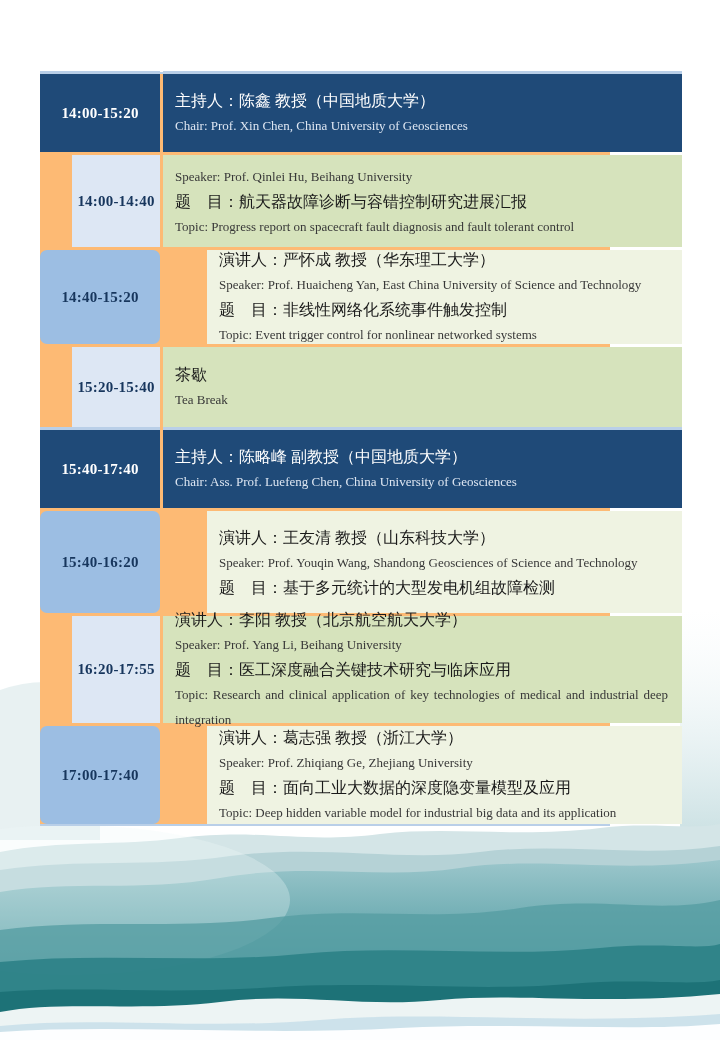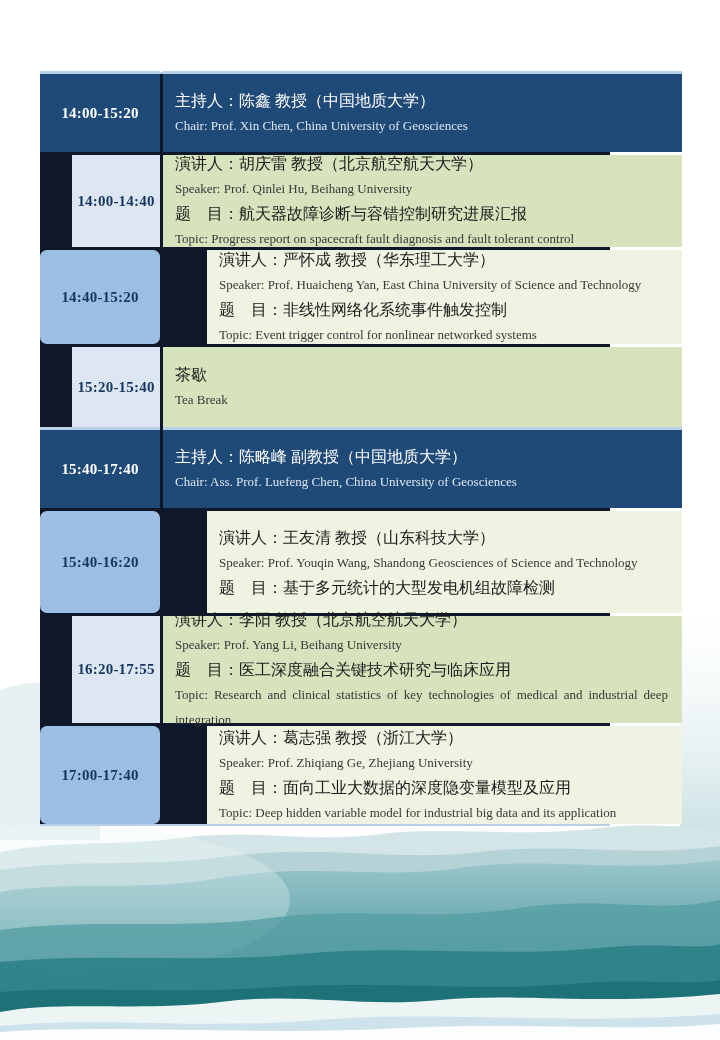--- a/index.html
+++ b/index.html
@@ -10,21 +10,21 @@
   }
 
   
   .landscape{
     position:absolute;left:0;top:560px;width:720px;height:480px;z-index:0;
   }
 
   
   .table-wrap{
     position:absolute;left:40px;top:72px;width:570px;z-index:2;
-    background:#0f172a;
+    background:#fdba74;
     border-top:2px solid #b9cfe8;
     border-bottom:2px solid #b9cfe8;
   }
   .grid{
     display:grid;
     grid-template-columns:120px 519px;
     grid-template-rows:78px 92px 94px 80px 78px 102px 107px 98px;
     gap:3px;
   }
   .cell{box-sizing:border-box;}
@@ -89,21 +89,20 @@
 
 <div class="table-wrap">
   <div class="grid">
       <div class="cell time v-chair">14:00-15:20</div>
       <div class="cell bodyc v-chair">
         <div class="line zh">主持人：陈鑫 教授（中国地质大学）</div>
         <div class="line en">Chair: Prof. Xin Chen, China University of Geosciences</div>
       </div>
       <div class="cell time v-a">14:00-14:40</div>
       <div class="cell bodyc v-a">
-        <div class="line zh">演讲人：胡庆雷 教授（北京航空航天大学）</div>
         <div class="line en">Speaker: Prof. Qinlei Hu, Beihang University</div>
         <div class="line zh">题　目：航天器故障诊断与容错控制研究进展汇报</div>
         <div class="line en">Topic: Progress report on spacecraft fault diagnosis and fault tolerant control</div>
       </div>
       <div class="cell time v-b">14:40-15:20</div>
       <div class="cell bodyc v-b">
         <div class="line zh">演讲人：严怀成 教授（华东理工大学）</div>
         <div class="line en">Speaker: Prof. Huaicheng Yan, East China University of Science and Technology</div>
         <div class="line zh">题　目：非线性网络化系统事件触发控制</div>
         <div class="line en">Topic: Event trigger control for nonlinear networked systems</div>
@@ -122,21 +121,21 @@
       <div class="cell bodyc v-b">
         <div class="line zh">演讲人：王友清 教授（山东科技大学）</div>
         <div class="line en">Speaker: Prof. Youqin Wang, Shandong Geosciences of Science and Technology</div>
         <div class="line zh">题　目：基于多元统计的大型发电机组故障检测</div>
       </div>
       <div class="cell time v-a">16:20-17:55</div>
       <div class="cell bodyc v-a">
         <div class="line zh">演讲人：李阳 教授（北京航空航天大学）</div>
         <div class="line en">Speaker: Prof. Yang Li, Beihang University</div>
         <div class="line zh">题　目：医工深度融合关键技术研究与临床应用</div>
-        <div class="line en">Topic: Research and clinical statistics of key technologies of medical and industrial deep integration</div>
+        <div class="line en">Topic: Research and clinical application of key technologies of medical and industrial deep integration</div>
       </div>
       <div class="cell time v-b">17:00-17:40</div>
       <div class="cell bodyc v-b">
         <div class="line zh">演讲人：葛志强 教授（浙江大学）</div>
         <div class="line en">Speaker: Prof. Zhiqiang Ge, Zhejiang University</div>
         <div class="line zh">题　目：面向工业大数据的深度隐变量模型及应用</div>
         <div class="line en">Topic: Deep hidden variable model for industrial big data and its application</div>
       </div>
     </div>
 </div>

